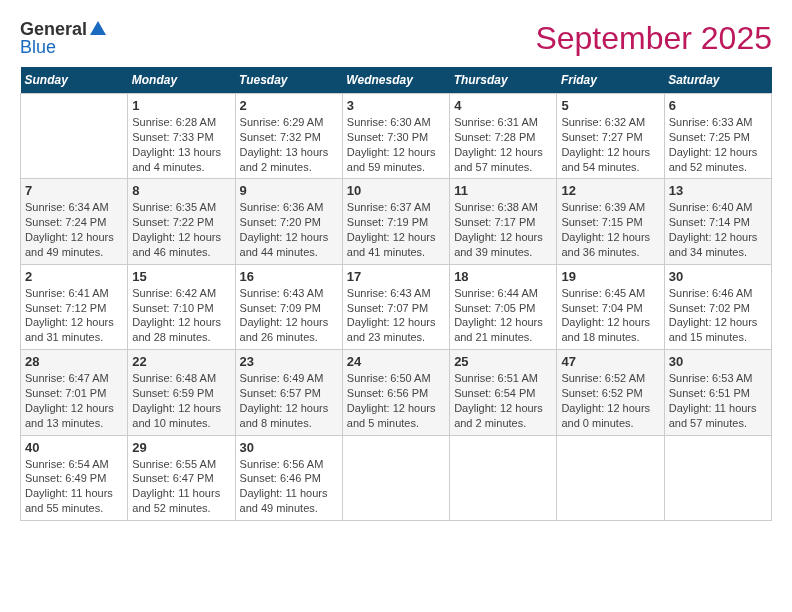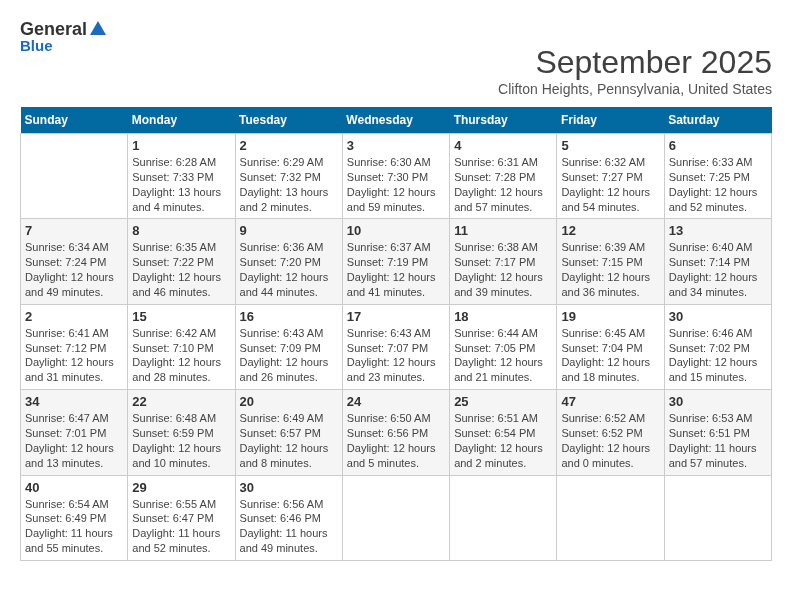--- a/index.html
+++ b/index.html
@@ -21,37 +21,36 @@
       flex-direction: column;
       align-items: flex-start;
     }
     .logo-general {
       font-size: 18px;
       font-weight: bold;
       color: #333;
       line-height: 1;
     }
     .logo-blue {
-      font-size: 15px;
-      font-weight: bold;
+      font-size: 18px;
+      font-weight: normal;
       color: #1a6bbf;
       line-height: 1;
     }
     .logo-line {
       display: flex;
       align-items: center;
     }
     .title-block {
       text-align: right;
     }
     .month-title {
       font-size: 32px;
-      color: #404040;
+      color: #be185d;
       font-weight: normal;
-      margin-top: 24px;
     }
     .location {
       font-size: 14px;
       color: #555;
     }
     table {
       width: 100%;
       border-collapse: collapse;
       font-size: 11px;
     }
@@ -85,39 +84,39 @@
     .empty-cell {
       background: #f9f9f9;
     }
     tr:nth-child(even) td {
       background-color: #f5f5f5;
     }
     tr:nth-child(odd) td {
       background-color: #ffffff;
     }
     thead tr th {
-      background-color: #0369a1;
+      background-color: #0c4a6e;
+      font-style: italic;
     }
   </style>
 </head>
 <body>
 
 <div class="header">
   <div class="logo">
     <div class="logo-line">
       <span class="logo-general">General</span>
       <svg width="18" height="18" viewBox="0 0 18 18" style="margin-left:2px;margin-top:-2px;">
         <polygon points="9,2 17,16 1,16" fill="#1a6bbf"></polygon>
       </svg>
     </div>
     <span class="logo-blue">Blue</span>
   </div>
   <div class="title-block">
     <div class="month-title">September 2025</div>
-    <div class="location">Clifton Heights, Pennsylvania, United States</div>
   </div>
 </div>
 
 <table>
   <thead>
     <tr>
       <th>Sunday</th>
       <th>Monday</th>
       <th>Tuesday</th>
       <th>Wednesday</th>
@@ -209,29 +208,29 @@
           <span class="day-num">19</span>
           <div class="day-info">Sunrise: 6:45 AM<br>Sunset: 7:04 PM<br>Daylight: 12 hours<br>and 18 minutes.</div>
         </td>
         <td>
           <span class="day-num">30</span>
           <div class="day-info">Sunrise: 6:46 AM<br>Sunset: 7:02 PM<br>Daylight: 12 hours<br>and 15 minutes.</div>
         </td>
       </tr>
       <tr>
         <td>
-          <span class="day-num">34</span>
+          <span class="day-num">28</span>
           <div class="day-info">Sunrise: 6:47 AM<br>Sunset: 7:01 PM<br>Daylight: 12 hours<br>and 13 minutes.</div>
         </td>
         <td>
           <span class="day-num">22</span>
           <div class="day-info">Sunrise: 6:48 AM<br>Sunset: 6:59 PM<br>Daylight: 12 hours<br>and 10 minutes.</div>
         </td>
         <td>
-          <span class="day-num">20</span>
+          <span class="day-num">23</span>
           <div class="day-info">Sunrise: 6:49 AM<br>Sunset: 6:57 PM<br>Daylight: 12 hours<br>and 8 minutes.</div>
         </td>
         <td>
           <span class="day-num">24</span>
           <div class="day-info">Sunrise: 6:50 AM<br>Sunset: 6:56 PM<br>Daylight: 12 hours<br>and 5 minutes.</div>
         </td>
         <td>
           <span class="day-num">25</span>
           <div class="day-info">Sunrise: 6:51 AM<br>Sunset: 6:54 PM<br>Daylight: 12 hours<br>and 2 minutes.</div>
         </td>

